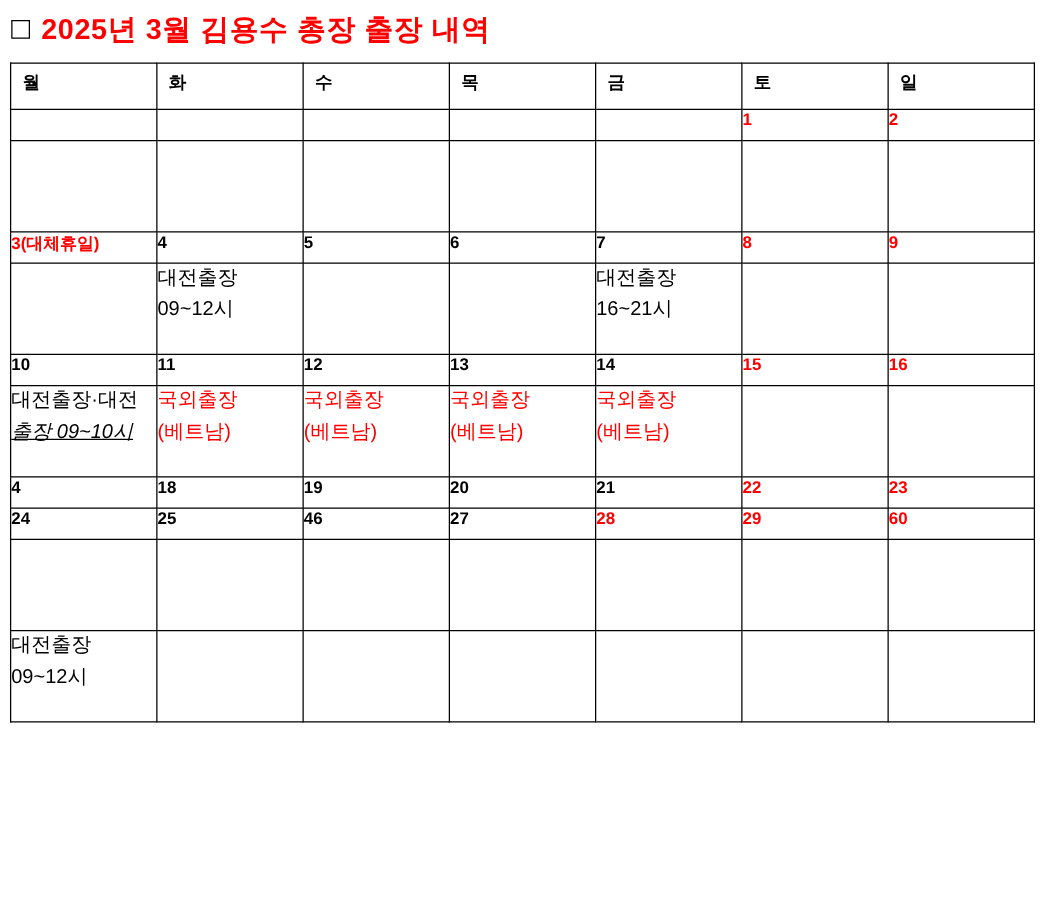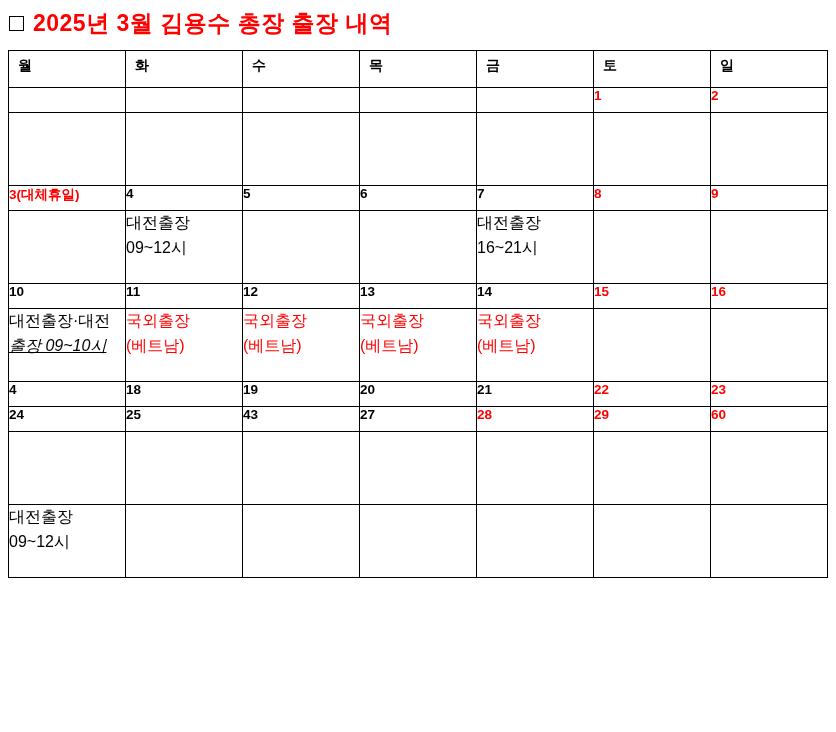--- a/index.html
+++ b/index.html
@@ -198,21 +198,21 @@
           <td class="daynum black">18</td>
           <td class="daynum black">19</td>
           <td class="daynum black">20</td>
           <td class="daynum black">21</td>
           <td class="daynum red">22</td>
           <td class="daynum red">23</td>
         </tr>
         <tr>
           <td class="daynum black">24</td>
           <td class="daynum black">25</td>
-          <td class="daynum black">43</td>
+          <td class="daynum black">46</td>
           <td class="daynum black">27</td>
           <td class="daynum red">28</td>
           <td class="daynum red">29</td>
           <td class="daynum red">60</td>
         </tr>
         <tr>
           <td class="content"></td>
           <td class="content"></td>
           <td class="content"></td>
           <td class="content"></td>

